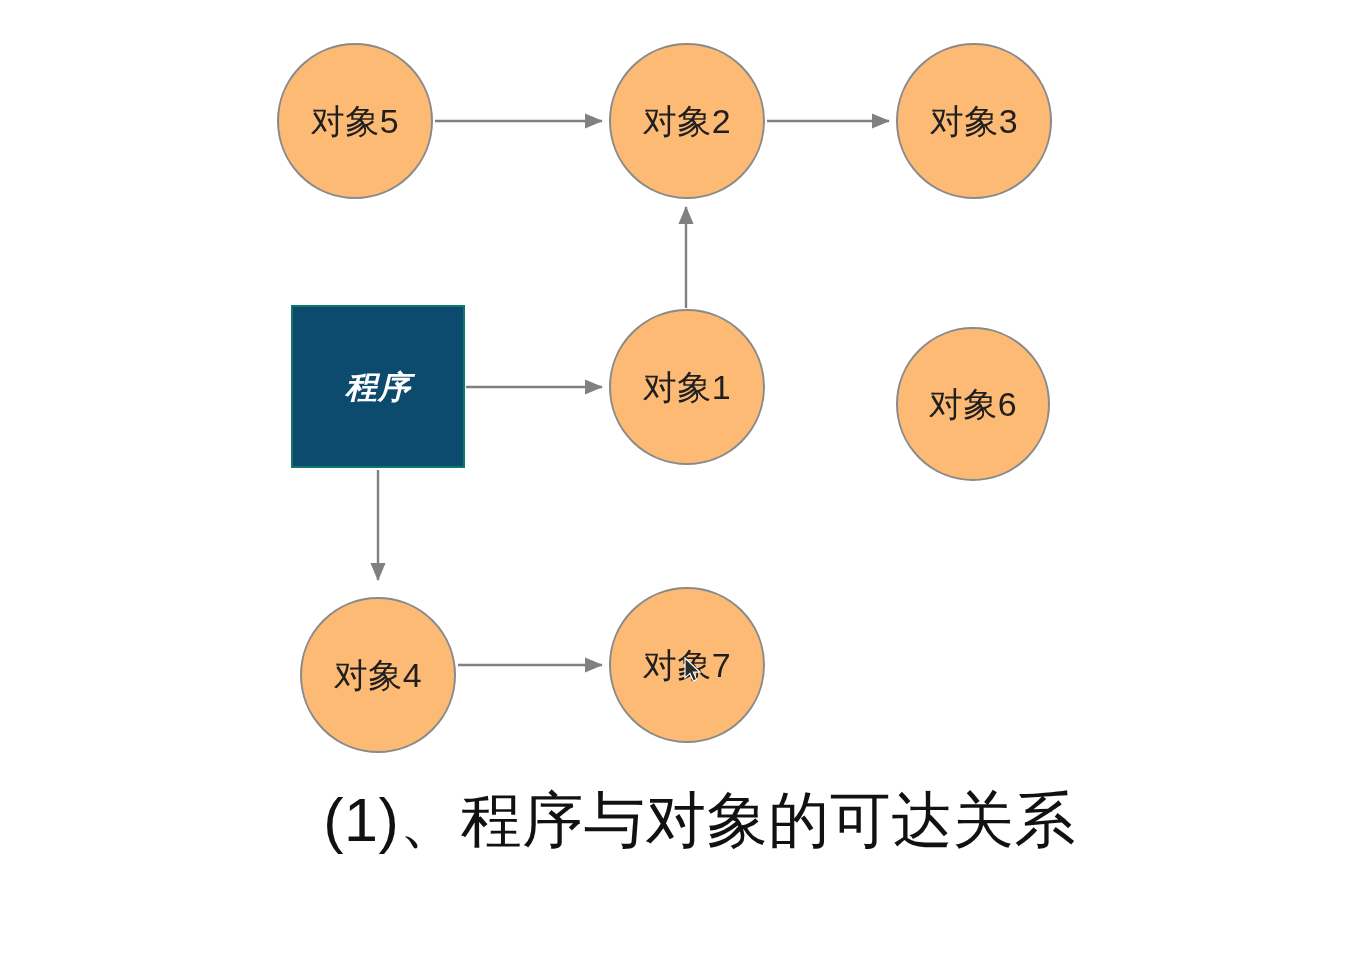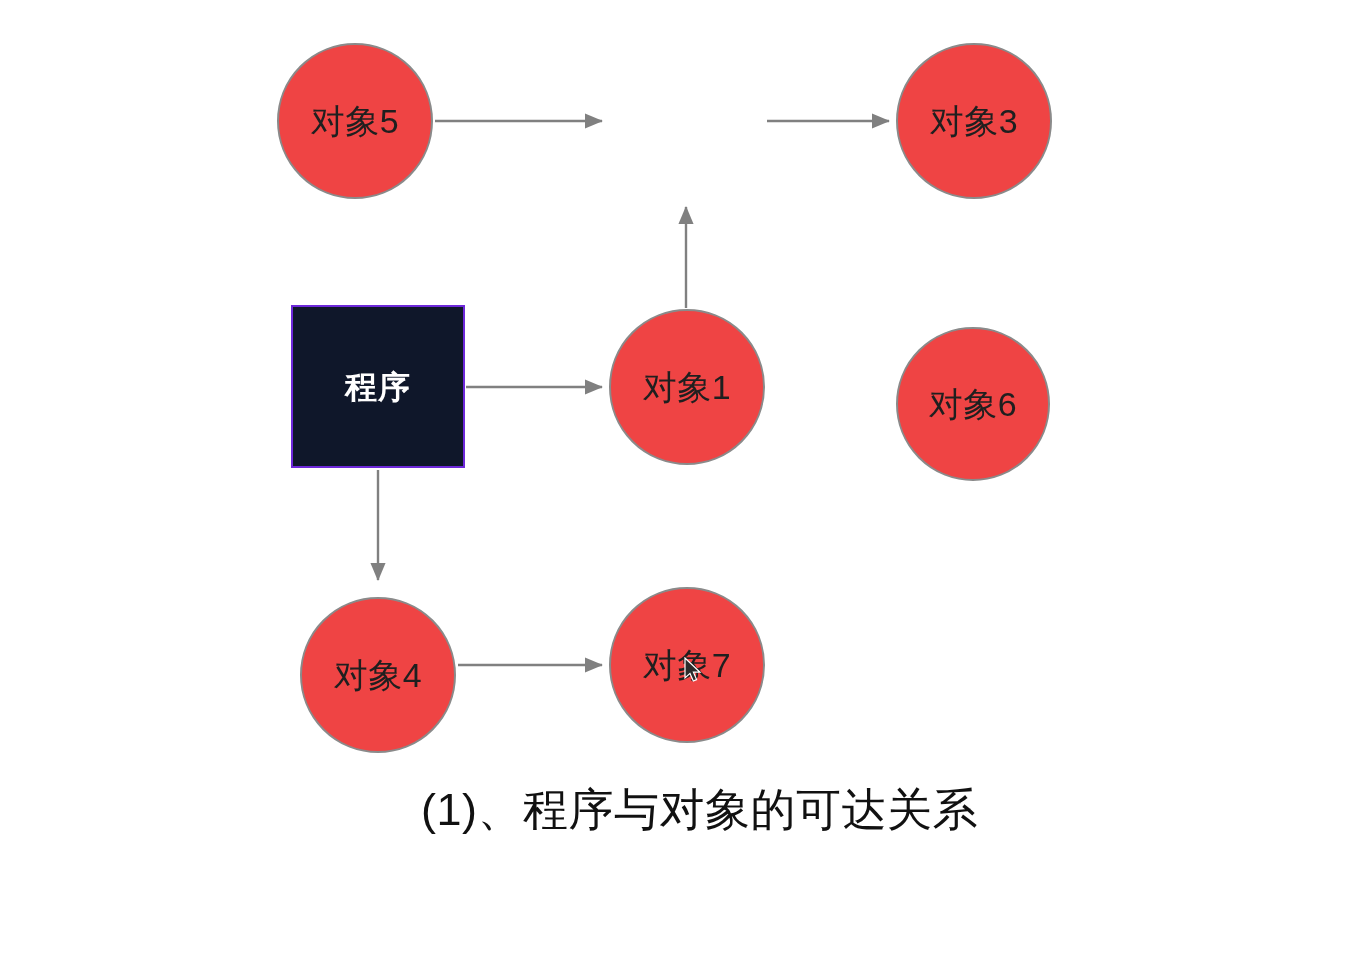--- a/index.html
+++ b/index.html
@@ -38,53 +38,54 @@
     position: absolute;
     box-sizing: border-box;
     display: flex;
     align-items: center;
     justify-content: center;
     user-select: none;
   }
   .node-circle {
     border-radius: 50%;
     border: 2px solid #8a8a8a;
-    background: #ef4444;
+    background: #fdba74;
   }
   .node-circle .node-label {
     font-size: 34px;
     line-height: 1;
     letter-spacing: 0.5px;
     color: #1f1f1f;
     font-weight: 400;
     white-space: nowrap;
   }
   .node-rect {
-    border: 2px solid #6d28d9;
-    background: #0f172a;
+    border: 2px solid #0f766e;
+    background: #0c4a6e;
+    font-style: italic;
   }
   .node-rect .node-label {
     font-size: 32px;
     line-height: 1;
     letter-spacing: 1px;
     color: #ffffff;
     font-weight: 600;
     white-space: nowrap;
   }
 
   
   #caption-block {
     position: absolute;
     left: 0;
     top: 780px;
     width: 1363px;
     text-align: center;
   }
   .caption-line {
-    font-size: 45px;
+    font-size: 61px;
     line-height: 1.32;
     color: #111111;
     letter-spacing: 0.5px;
     white-space: nowrap;
     margin-left: 36px;
   }
 
   
   #mouse-cursor {
     position: absolute;
@@ -117,20 +118,23 @@
 
     <line x1="378" y1="470" x2="378" y2="580" stroke="#808080" stroke-width="2.4" marker-end="url(#arrowhead)"></line>
 
     <line x1="458" y1="665" x2="602" y2="665" stroke="#808080" stroke-width="2.4" marker-end="url(#arrowhead)"></line>
   </svg>
 
   <div class="node node-circle" style="left:277px; top:43px; width:156px; height:156px;">
     <span class="node-label">对象5</span>
   </div>
 
+  <div class="node node-circle" style="left:609px; top:43px; width:156px; height:156px;">
+    <span class="node-label">对象2</span>
+  </div>
 
   <div class="node node-circle" style="left:896px; top:43px; width:156px; height:156px;">
     <span class="node-label">对象3</span>
   </div>
 
   <div class="node node-rect" style="left:291px; top:305px; width:174px; height:163px;">
     <span class="node-label">程序</span>
   </div>
 
   <div class="node node-circle" style="left:609px; top:309px; width:156px; height:156px;">

